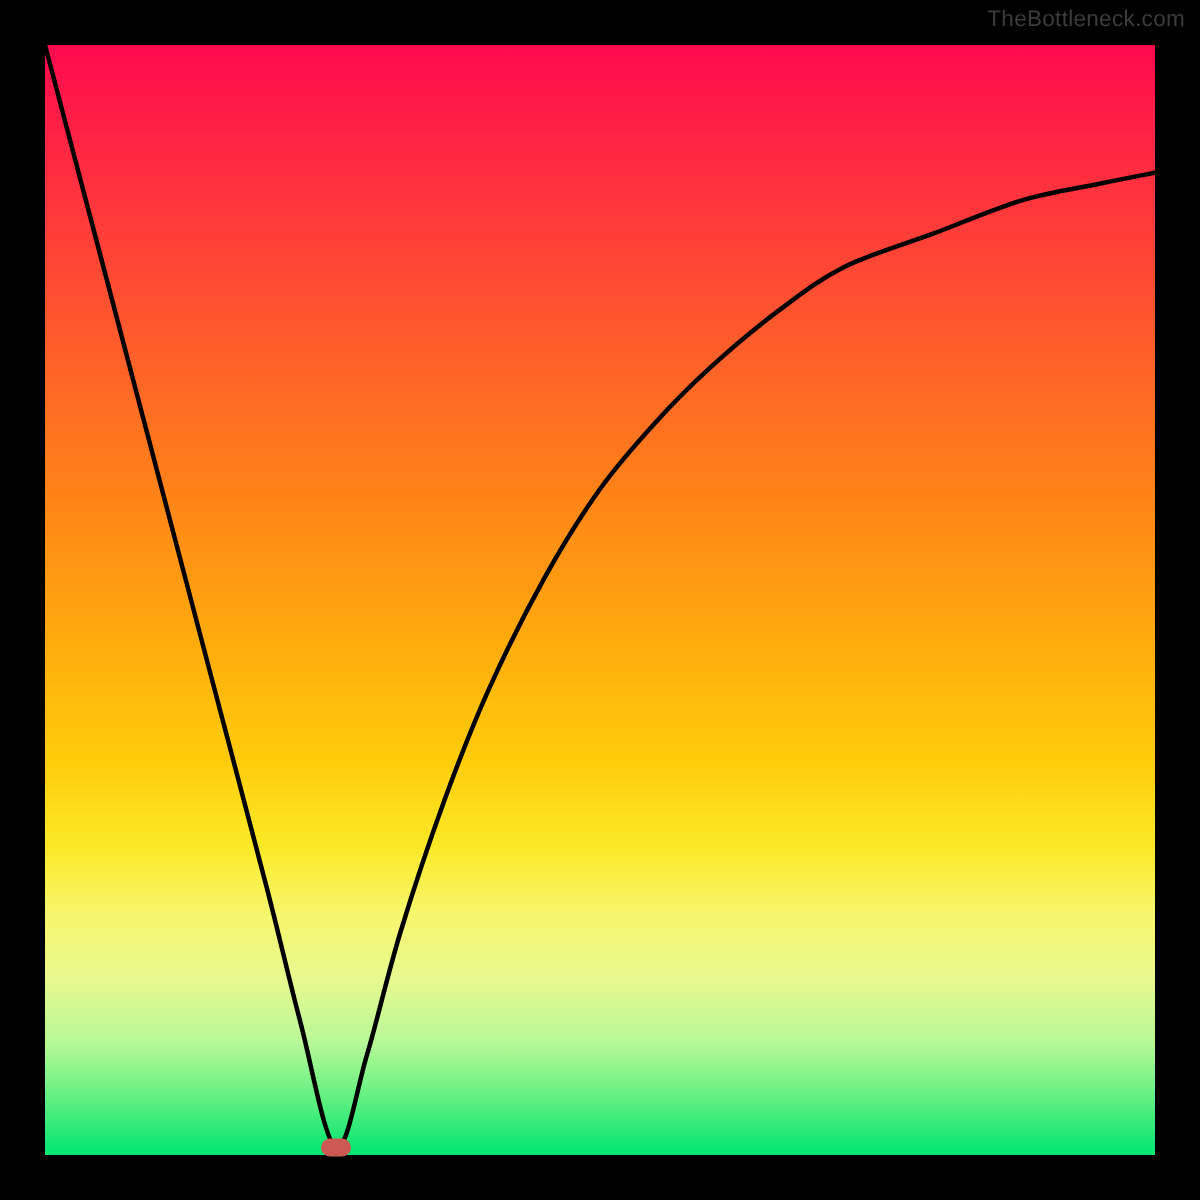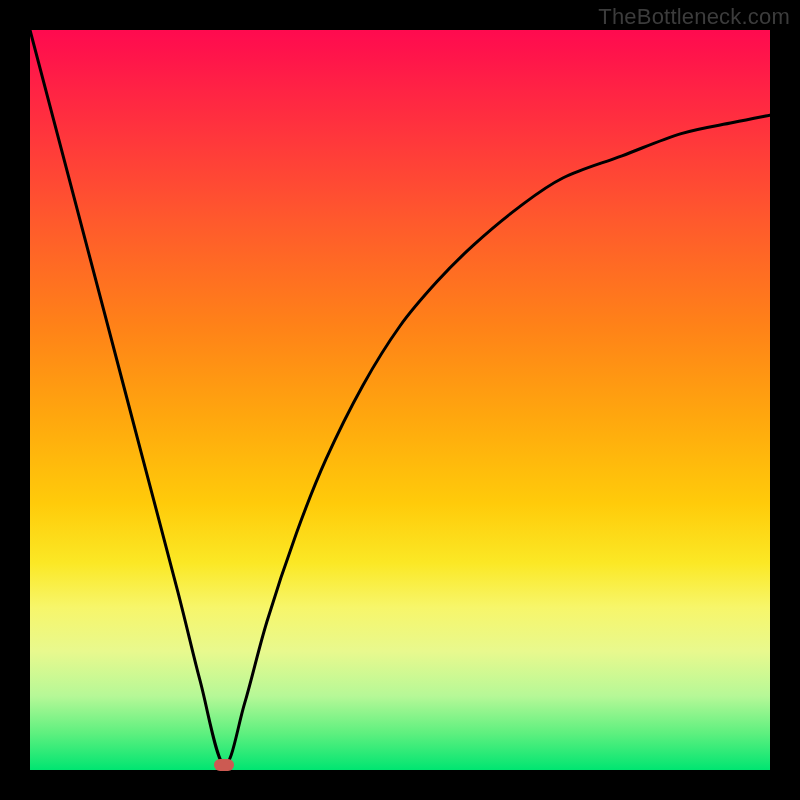--- a/index.html
+++ b/index.html
@@ -53,21 +53,21 @@
     height: 12px;
     border-radius: 6px;
     background: #cc5a52;
     transform: translate(-50%, -50%);
   }
   .watermark {
     position: absolute;
     top: 4px;
     right: 10px;
     color: #3c3c3c;
-    font-size: 22px;
+    font-size: 15px;
     font-weight: 500;
     letter-spacing: 0.2px;
     user-select: none;
   }
 </style>
 </head>
 <body>
 
 <div class="frame">
   <div class="watermark">TheBottleneck.com</div>

